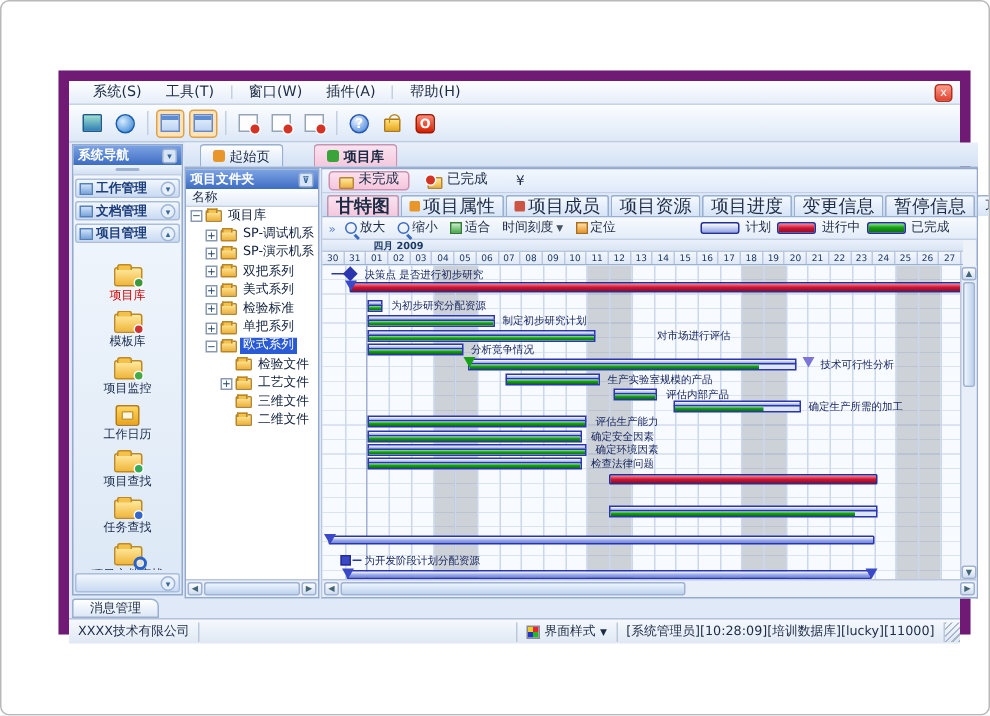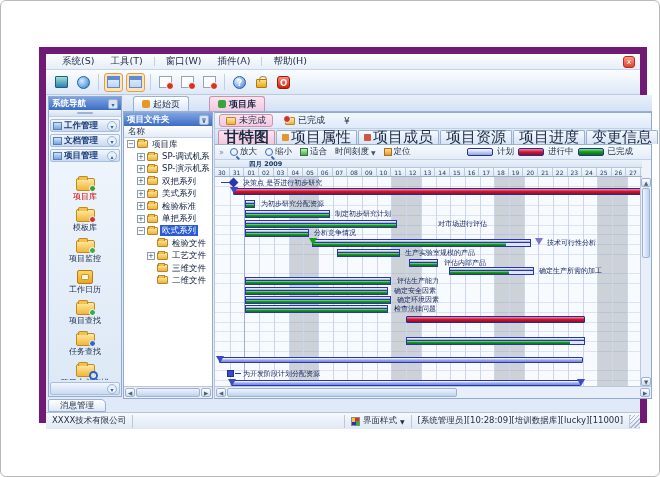--- a/index.html
+++ b/index.html
@@ -75,25 +75,25 @@
 .hscroll{background:#e9eff9;border-top:1px solid #b9c6de;display:flex;align-items:center;padding:0 1px;gap:1px}
 .sarrow{width:10px;height:9px;background:linear-gradient(#fdfefe,#cfdcf0);border:1px solid #9fb2d2;border-radius:2px;font-size:5.5px;color:#467;text-align:center;line-height:8px;flex:none}
 .sthumb{height:9px;background:linear-gradient(#eef5fd,#bdd2ee);border:1px solid #9fb2d2;border-radius:2px}
 .tree-hscroll{position:absolute;left:0;right:0;bottom:0;height:12px}
 .gantt-hscroll{position:absolute;left:0;bottom:0;width:100%;height:12px}
 .vscroll{position:absolute;top:64px;right:0;width:11px;height:210px;background:#e9eff9;border-left:1px solid #b9c6de;display:flex;flex-direction:column;align-items:center;padding:1px;gap:1px}
 .vthumb{width:8px;height:70px;background:linear-gradient(90deg,#eef5fd,#bdd2ee);border:1px solid #9fb2d2;border-radius:2px}
 
 .ganttpane{position:absolute;left:168px;top:58px;width:438px;height:287px;background:#eef3fa;border:1px solid #93a9cd;border-left:1px solid #b9c6de}
 .filterrow{position:absolute;top:0;left:0;right:0;height:16px;background:linear-gradient(#f2f7fd,#dfeafa);border-bottom:1px solid #c2cfe4;display:flex;align-items:center;gap:5px;padding-left:4px;font-size:9px;color:#1c2a44}
-.fbtn{height:13px;display:flex;align-items:center;gap:3px;padding:0 6px;border-radius:3px;border:1px solid transparent}
+.fbtn{height:13px;display:flex;align-items:flex-end;gap:3px;padding:0 6px;border-radius:3px;border:1px solid transparent}
 .fbtn.selected{background:linear-gradient(#fbe0ee,#f5c6dd);border-color:#cf8fae}
 .ficon{width:10px;height:8px;background:linear-gradient(#ffe9a0,#eeb23a);border:1px solid #b8862a;border-radius:1px;position:relative;flex:none}
 .ficon.done::after{content:"";position:absolute;left:-3px;top:-3px;width:6px;height:6px;border-radius:50%;background:#d23324;border:1px solid #fff}
-.gtabs{position:absolute;top:16px;left:0;right:0;height:16px;background:linear-gradient(#dfe9f8,#cddcf2);border-bottom:1px solid #9ab0d0;display:flex;align-items:flex-end;padding-left:3px;gap:1px;font-size:15px}
+.gtabs{position:absolute;top:16px;left:0;right:0;height:16px;background:linear-gradient(#dfe9f8,#cddcf2);border-bottom:1px solid #9ab0d0;display:flex;align-items:flex-end;padding-left:3px;gap:1px;font-size:12px}
 .gtab{height:14px;padding:0 5px;display:flex;align-items:center;gap:2px;border:1px solid #9ab0d0;border-bottom:none;border-radius:2px 2px 0 0;background:linear-gradient(#f4f9ff,#d6e4f6);color:#1c2a44;white-space:nowrap}
 .gtab.selected{background:linear-gradient(#fbe3f0,#f3c8de);border-color:#c893ae;font-weight:bold}
 .gti{width:7px;height:7px;border-radius:1px;flex:none}
 .gtoolbar{position:absolute;top:32px;left:0;right:0;height:15px;background:linear-gradient(#f7fafd,#e3ecf8);border-bottom:1px solid #c2cfe4;display:flex;align-items:center;font-size:8.5px;color:#1c2a44;padding:0 4px;gap:4px}
 .gchev{color:#68c;font-size:8px}
 .gbtn{display:flex;align-items:center;gap:2px;height:13px;padding:0 2px;white-space:nowrap}
 .mag{width:8px;height:8px;border:1.5px solid #3a6ac0;border-radius:50%;position:relative;flex:none}
 .mag::after{content:"";position:absolute;right:-3px;bottom:-3px;width:4px;height:1.5px;background:#3a6ac0;transform:rotate(45deg)}
 .fitic{width:8px;height:8px;background:linear-gradient(#cdeccd,#4aa84a);border:1px solid #2e7c2e;flex:none}
 .locic{width:8px;height:8px;background:linear-gradient(#ffe0a8,#e8962a);border:1px solid #b06c10;flex:none}

